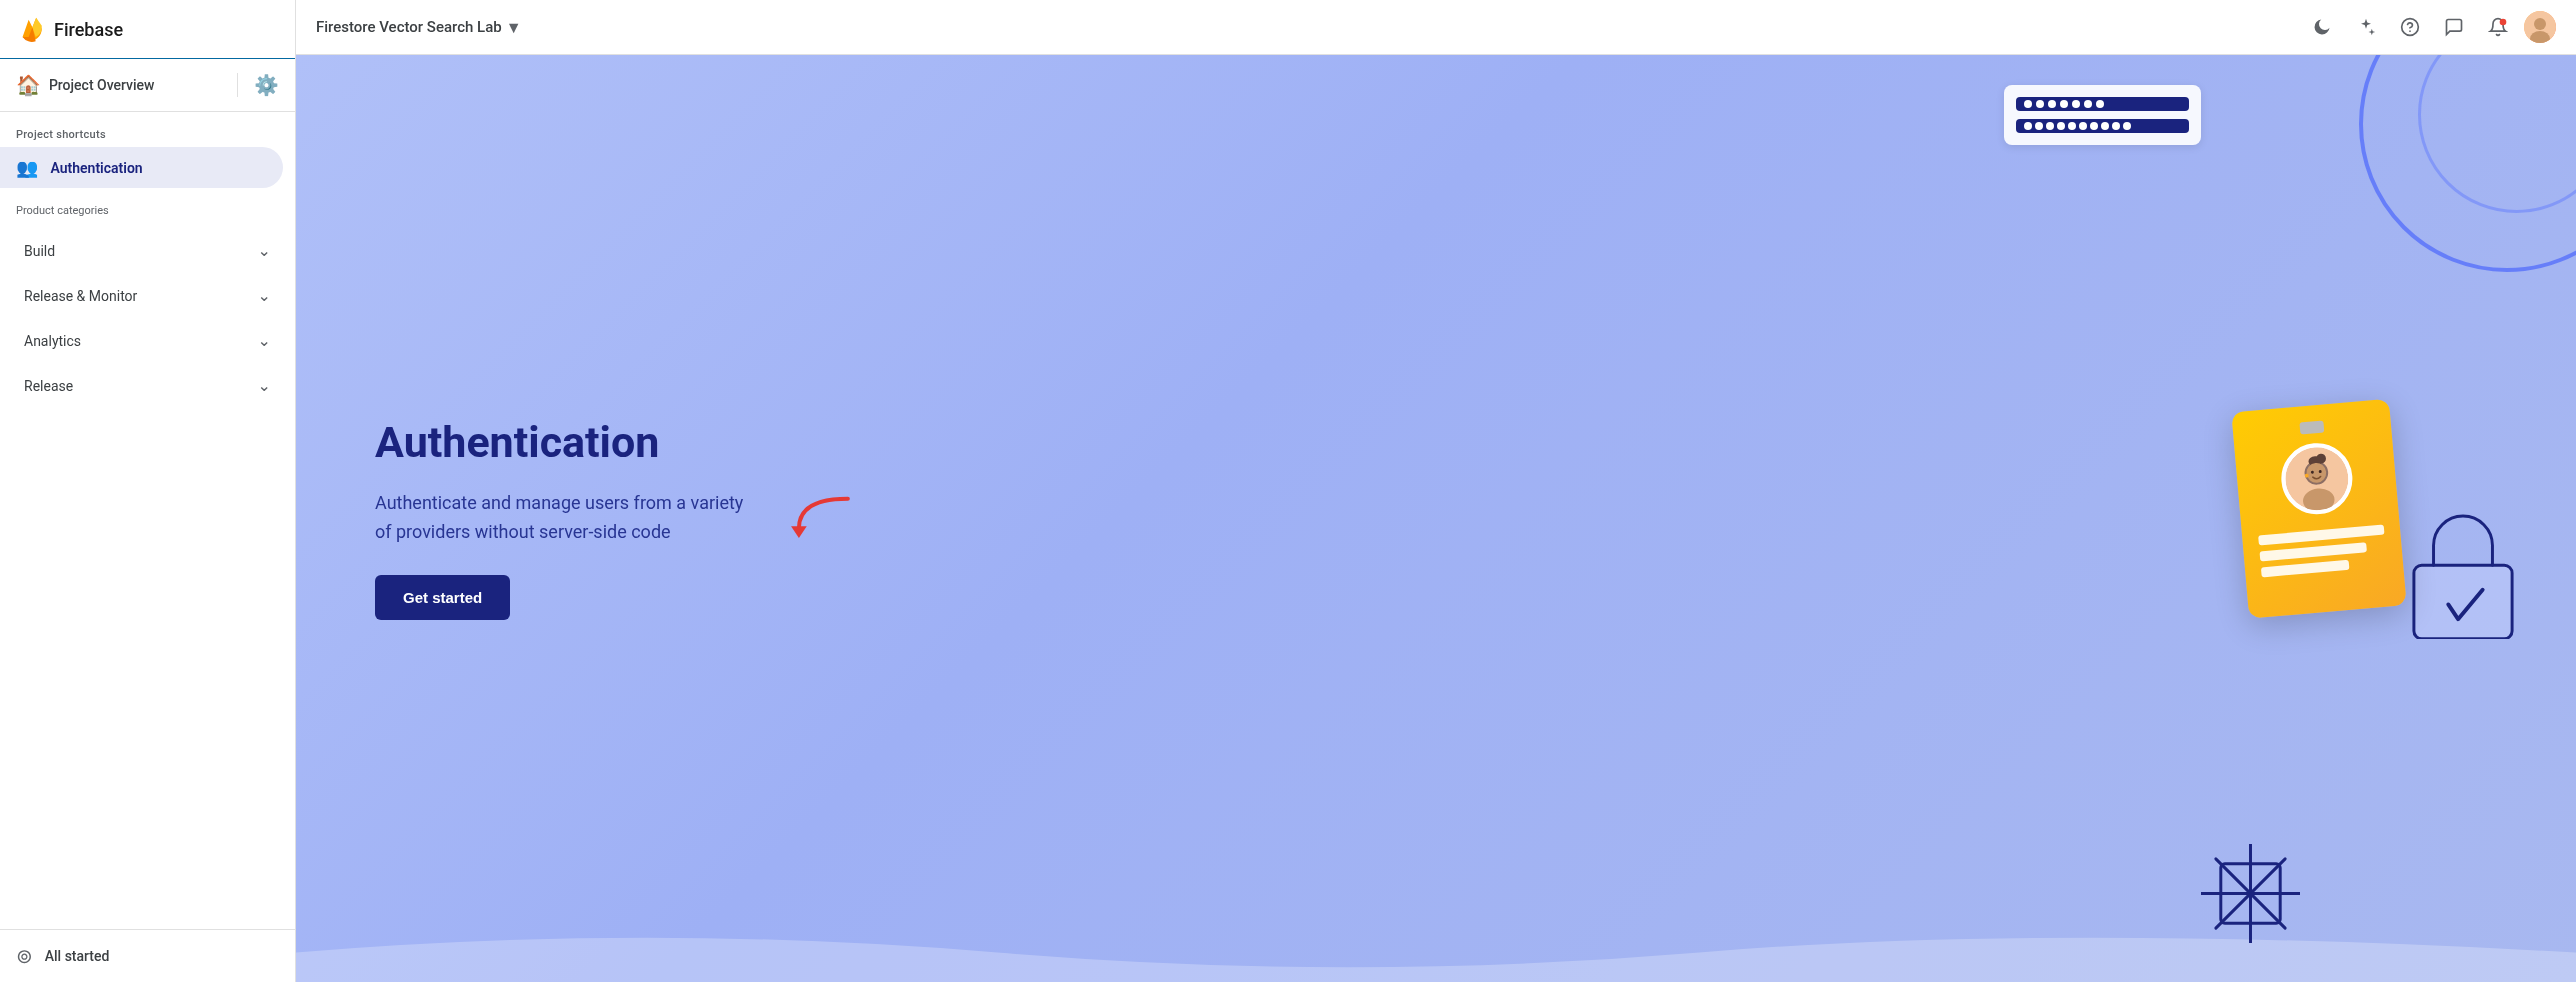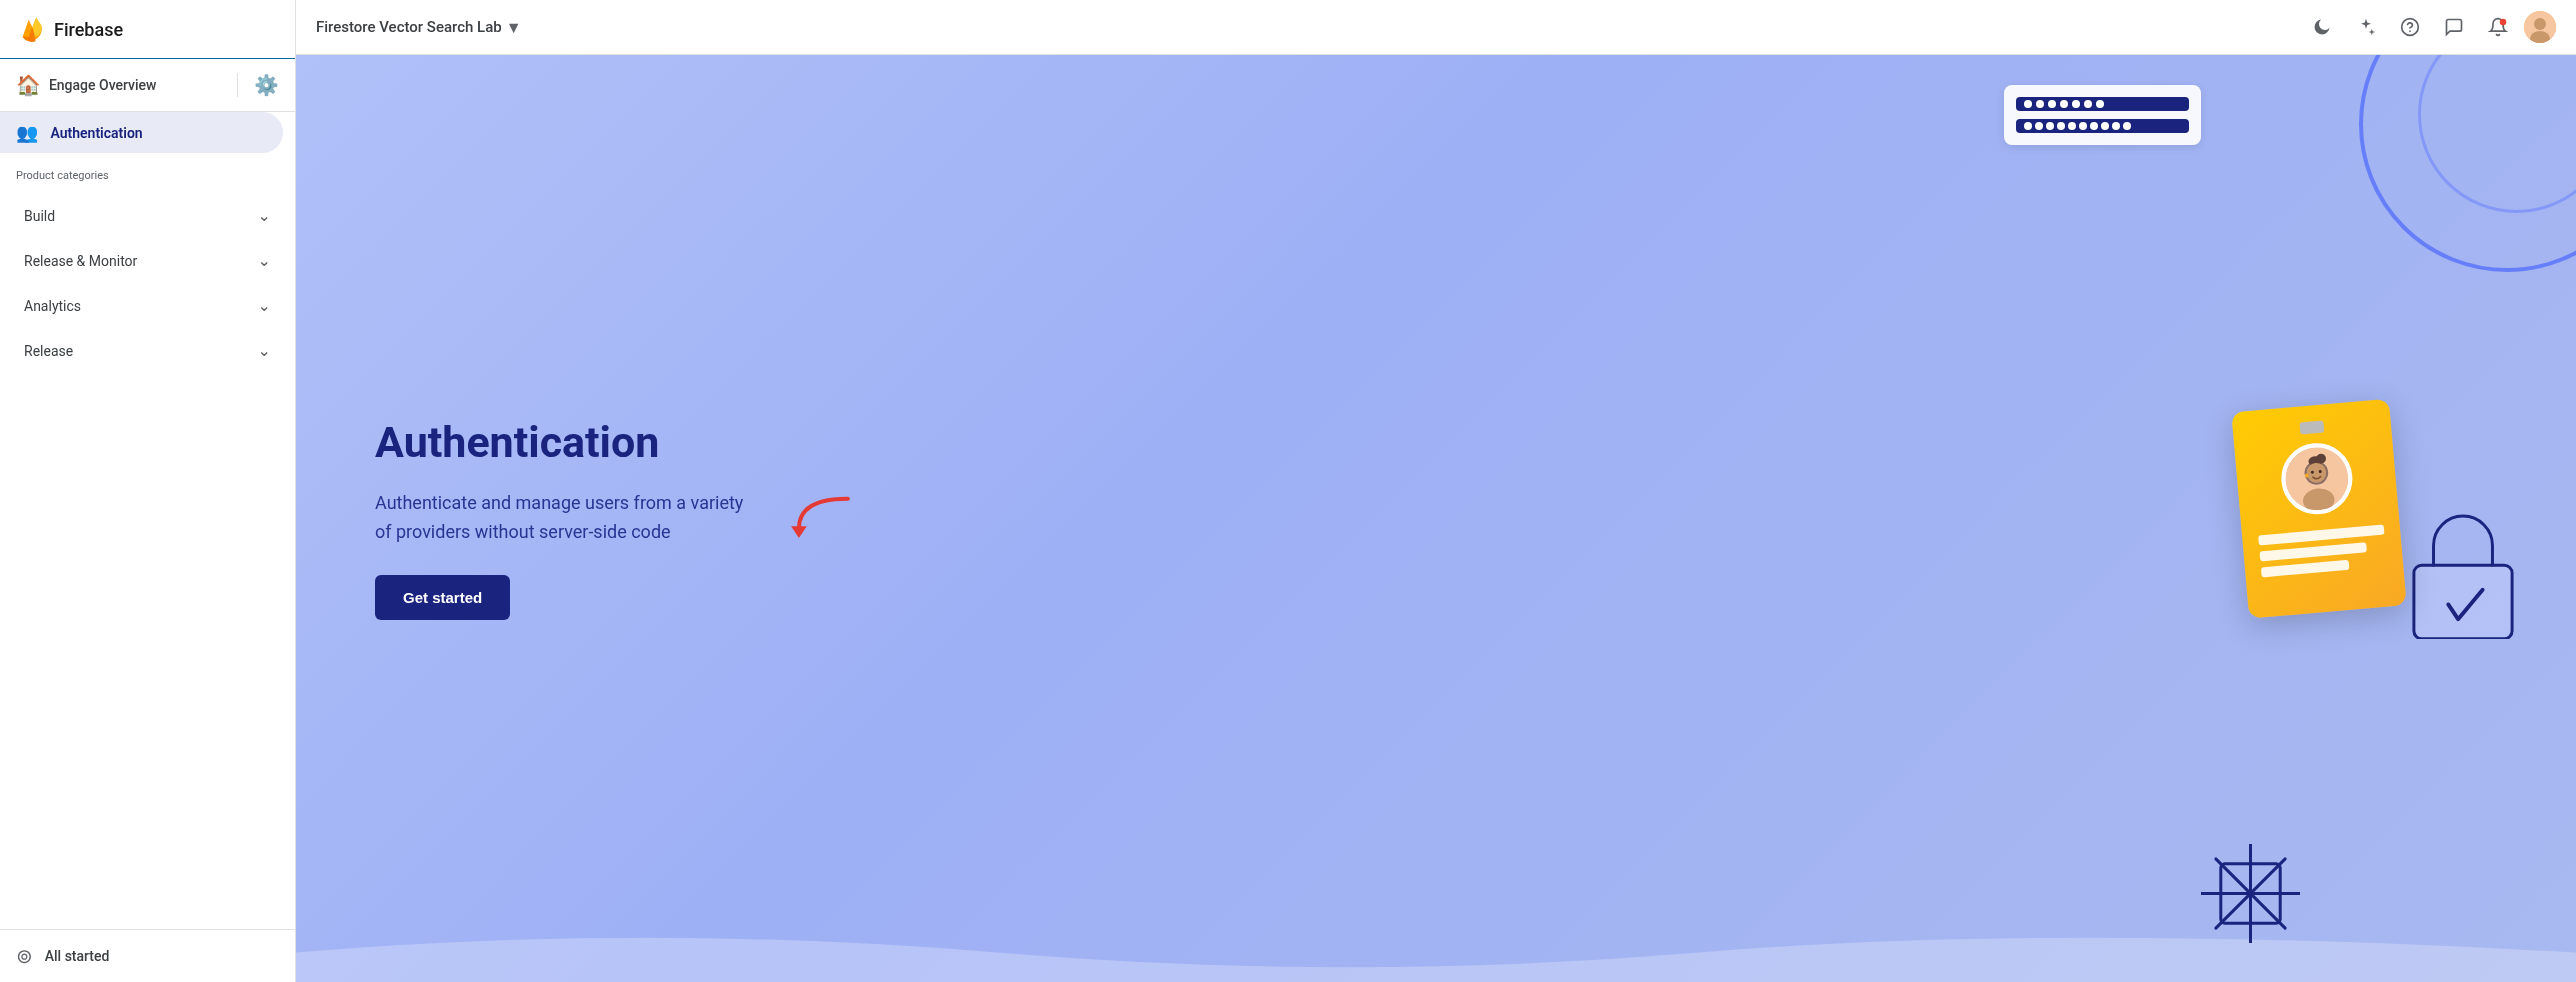--- a/index.html
+++ b/index.html
@@ -423,25 +423,26 @@
         <path d="M7 24.5L13.5 6l4 8 4-10 6 12a12 12 0 01-14 12A12 12 0 017 24.5z" fill="#FFA000"></path>
         <path d="M7 24.5a12 12 0 0014 4.5L17.5 14l-4 10.5z" fill="#F57C00"></path>
         <path d="M21.5 4L17.5 14l3.5 10.5A12 12 0 0027.5 12.5z" fill="#FFCA28"></path>
       </svg>
       <span class="firebase-name">Firebase</span>
     </div>
   </div>
 
   <div class="project-overview-section">
     <span class="home-icon">🏠</span>
-    <span class="project-overview-label">Engage Overview</span>
+    <span class="project-overview-label">Project Overview</span>
     <div class="divider-vertical"></div>
     <span class="settings-icon">⚙️</span>
   </div>
 
+  <div class="sidebar-section-label">Project shortcuts</div>
 
   <div class="sidebar-item active">
     <span class="item-icon">👥</span>
     <span>Authentication</span>
   </div>
 
   <div class="product-categories-label">Product categories</div>
 
   <div class="sidebar-categories">
 

